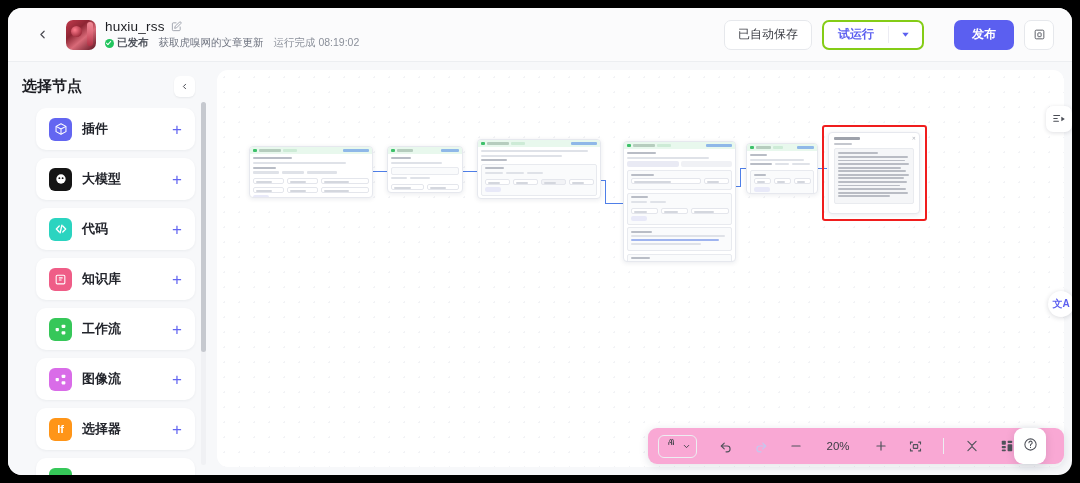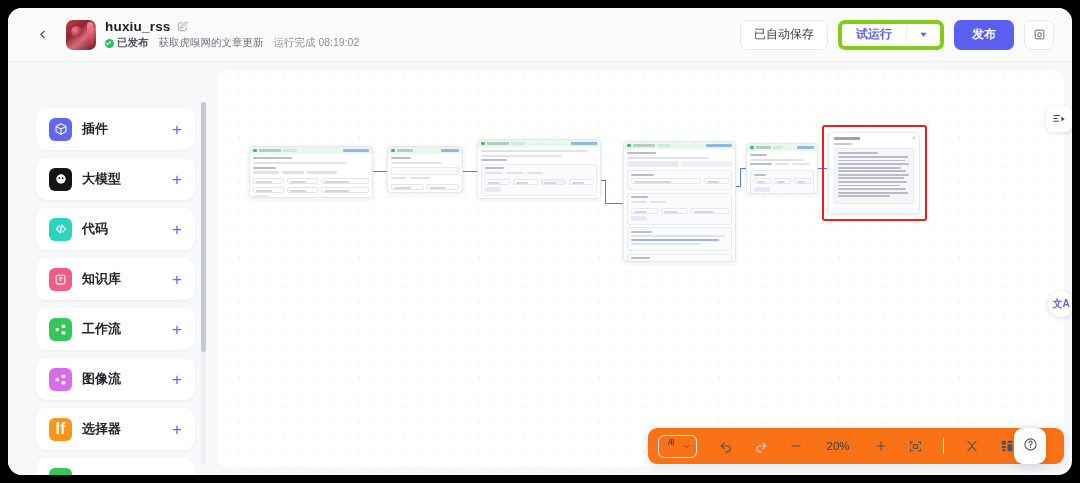--- a/index.html
+++ b/index.html
@@ -42,21 +42,21 @@
     background: radial-gradient(circle at 35% 35%, #ff7d8e, #7e1020);
   }
   .app-icon::after {
     content: ""; position: absolute; right: 3px; top: 2px;
     width: 6px; height: 24px; border-radius: 3px;
     background: linear-gradient(180deg, #ff9aa6, #b52c42);
     opacity: .85;
   }
   .title-wrap { margin-left: 9px; display: flex; flex-direction: column; gap: 2px; }
   .title-row { display: flex; align-items: center; gap: 6px; }
-  .app-title { font-size: 13.5px; font-weight: bold; color: #1c1d22; letter-spacing: .2px; }
+  .app-title { font-size: 13.5px; font-weight: normal; color: #1c1d22; letter-spacing: .2px; }
   .edit-icon { color: #9ba0aa; display: flex; cursor: pointer; }
   .meta-row { display: flex; align-items: center; gap: 10px; font-size: 10.5px; color: #8b909a; }
   .meta-badge { display: flex; align-items: center; gap: 3px; color: #4f535c; font-weight: bold; }
   .dot-check {
     width: 9px; height: 9px; border-radius: 50%;
     background: #22c55e; position: relative; flex: none;
   }
   .dot-check::after {
     content: ""; position: absolute; left: 2.4px; top: 1.8px;
     width: 2.4px; height: 4px;
@@ -77,33 +77,33 @@
     margin-left: auto; margin-right: 18px;
     display: flex; align-items: center; gap: 10px;
   }
   .btn-white {
     height: 30px; padding: 0 13px;
     background: #fff; border: 1px solid #e6e8ec; border-radius: 7px;
     display: flex; align-items: center; justify-content: center;
     font-size: 12px; color: #3b3d44; cursor: pointer;
   }
   .trial-group {
-    height: 30px; background: #fff; border: 4px solid #84cc16; border-radius: 7px;
+    height: 30px; background: #fff; border: 2px solid #84cc16; border-radius: 7px;
     display: flex; align-items: center; cursor: pointer; overflow: hidden;
   }
   .trial-label {
     padding: 0 14px; font-size: 12px; font-weight: bold; color: #5b5ff0;
     display: flex; align-items: center; height: 100%;
   }
   .trial-div { width: 1px; height: 17px; background: #ececf3; }
   .trial-caret { padding: 0 11px; display: flex; align-items: center; color: #5b5ff0; }
   .btn-publish {
     height: 30px; padding: 0 18px; background: #5b5ff0; border-radius: 7px;
     display: flex; align-items: center; justify-content: center;
-    font-size: 12px; font-weight: bold; color: #fff; cursor: pointer;
+    font-size: 12px; font-weight: bold; color: #fff; cursor: pointer; margin-left: 20px;
   }
   .btn-sq {
     width: 30px; height: 30px; background: #fff;
     border: 1px solid #e6e8ec; border-radius: 7px;
     display: flex; align-items: center; justify-content: center;
     color: #5a5e66; cursor: pointer;
   }
 
   
   .sidebar {
@@ -128,21 +128,21 @@
   }
   .sb-item {
     height: 42px; background: #fff; border-radius: 10px;
     box-shadow: 0 1px 3px rgba(25,30,50,.055);
     display: flex; align-items: center; padding: 0 13px;
     margin-bottom: 8px; cursor: pointer;
   }
   .sb-ic {
     width: 23px; height: 23px; border-radius: 6px; flex: none;
     display: flex; align-items: center; justify-content: center;
-    color: #fff; font-size: 16px; font-weight: bold;
+    color: #fff; font-size: 11px; font-weight: bold;
   }
   .sb-label { margin-left: 10px; font-size: 13px; font-weight: bold; color: #22242b; }
   .sb-plus { margin-left: auto; color: #6366f1; font-size: 17px; line-height: 1; cursor: pointer; }
   .sb-scroll-track {
     position: absolute; right: 3px; top: 40px; width: 5px; bottom: 10px;
     background: #f0f1f4; border-radius: 3px;
   }
   .sb-scroll-thumb {
     position: absolute; left: 0; top: 0; width: 5px; height: 250px;
     background: #c6c9cf; border-radius: 3px; cursor: pointer;
@@ -242,21 +242,21 @@
   .tn-x { position: absolute; right: 3px; top: 2px; font-size: 5px; color: #aeb2ba; }
 
   
   .edge { position: absolute; background: #4f7fe8; }
   .edge.h { height: 1.2px; }
   .edge.v { width: 1.2px; }
 
   
   .toolbar {
     position: absolute; left: 640px; top: 420px;
-    height: 36px; background: #f97316; border-radius: 9px;
+    height: 36px; background: #f9a8d4; border-radius: 9px;
     box-shadow: 0 2px 10px rgba(25,30,60,.13);
     display: flex; align-items: center; padding: 0 10px; gap: 10px;
   }
   .cursor-sel {
     height: 23px; padding: 0 5px 0 7px; border: 1px solid #eceef1;
     border-radius: 6px; display: flex; align-items: center; gap: 5px;
     color: #3b3d44; cursor: pointer; margin-right: 6px;
   }
   .tb-btn {
     width: 25px; height: 25px; display: flex; align-items: center;
@@ -327,20 +327,28 @@
       <div class="btn-sq">
         <svg width="13" height="13" viewBox="0 0 24 24" fill="none" stroke="currentColor" stroke-width="1.8">
             <rect x="4" y="4" width="16" height="16" rx="2"></rect>
             <rect x="9" y="9" width="6" height="7" rx="1"></rect>
           </svg>
       </div>
     </div>
   </div>
 
   <div class="sidebar">
+    <div class="sb-head">
+      <span class="sb-title">选择节点</span>
+      <span class="sb-collapse">
+        <svg width="9" height="9" viewBox="0 0 24 24" fill="none" stroke="currentColor" stroke-width="2.6" stroke-linecap="round" stroke-linejoin="round">
+            <polyline points="15 18 9 12 15 6"></polyline>
+          </svg>
+      </span>
+    </div>
 
     <div class="sb-list">
 
       <div class="sb-item">
         <span class="sb-ic ic-cube">
           <svg viewBox="0 0 24 24" fill="none" stroke="#fff" stroke-width="1.8" stroke-linejoin="round">
               <path d="M12 3 3.5 7.5v9L12 21l8.5-4.5v-9Z"></path>
               <path d="M3.5 7.5 12 12l8.5-4.5M12 12v9"></path>
             </svg>
         </span>

